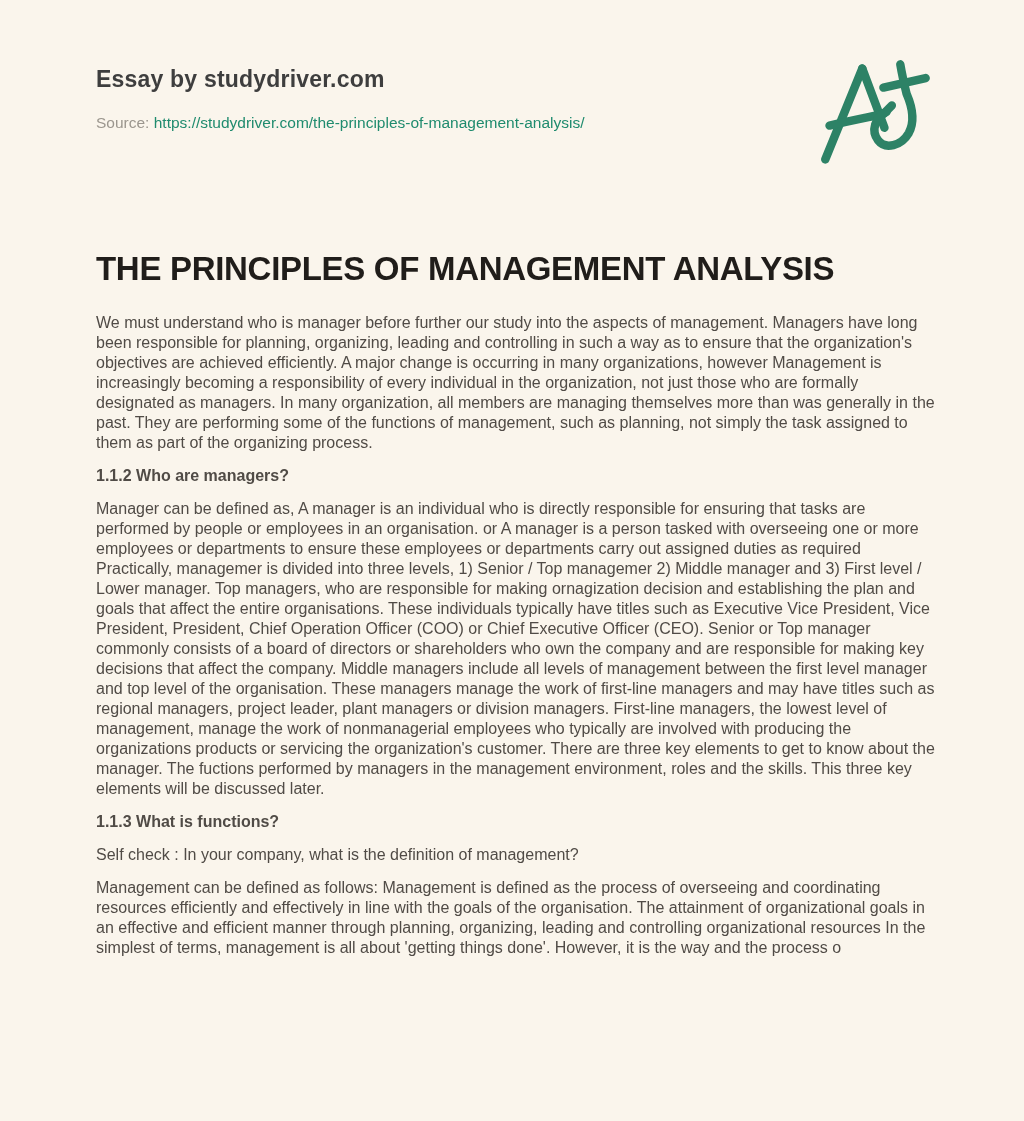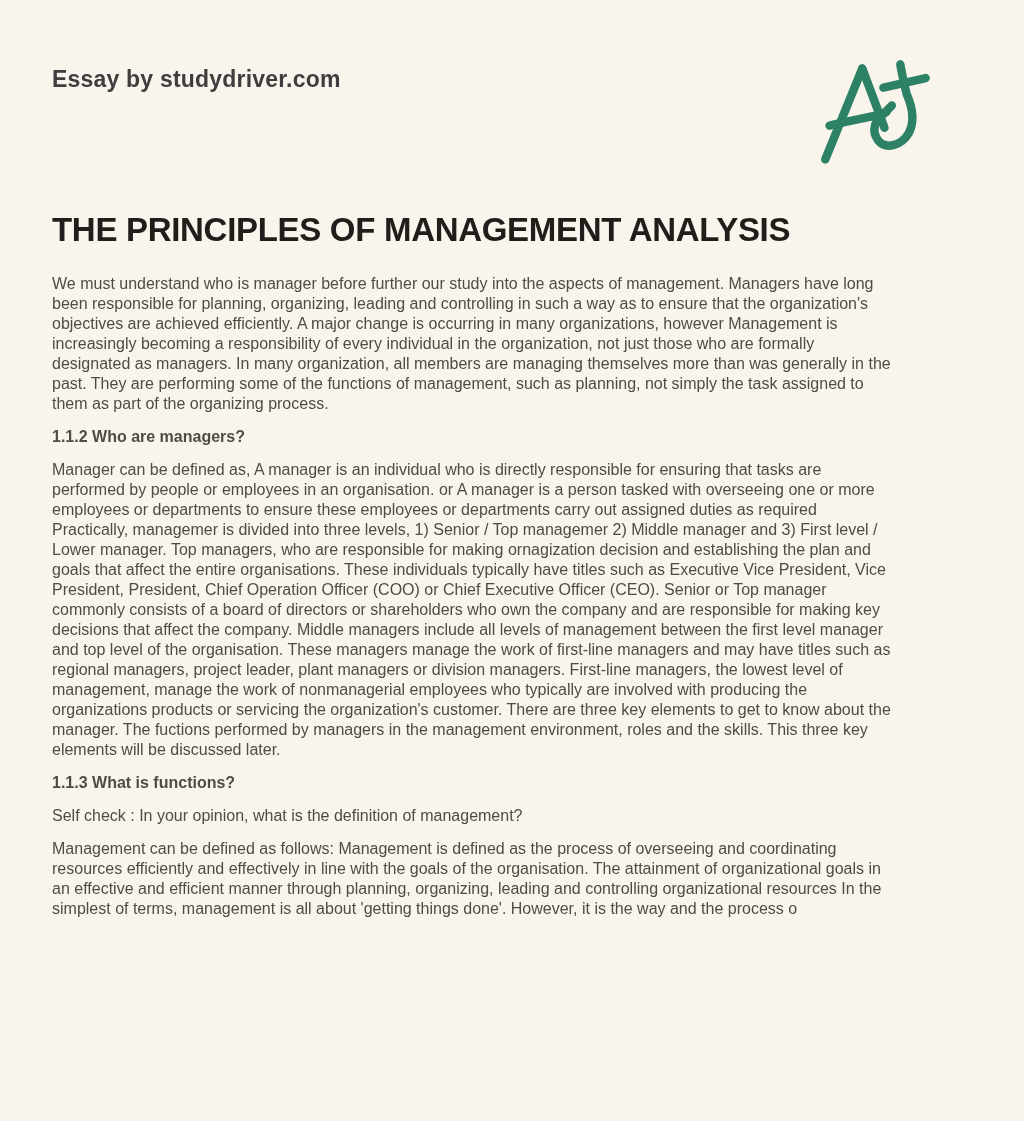--- a/index.html
+++ b/index.html
@@ -13,21 +13,21 @@
     font-family: "Liberation Sans", "DejaVu Sans", sans-serif;
     overflow: hidden;
   }
   .page {
     position: relative;
     width: 1024px;
     height: 1121px;
     overflow: hidden;
   }
   .content {
-    margin-left: 52px;
+    margin-left: 96px;
     width: 840px;
   }
   .essay-header-title {
     margin: 0;
     padding-top: 66px;
     font-size: 23px;
     font-weight: 700;
     color: #3e3e3e;
     letter-spacing: 0.2px;
   }
@@ -70,20 +70,24 @@
   }
 </style>
 </head>
 <body>
 
 <div class="page">
 
   <div class="content">
     <h1 class="essay-header-title">Essay by studydriver.com</h1>
 
+    <div class="source-line">
+      <span>Source:</span>
+      <a href="#">https://studydriver.com/the-principles-of-management-analysis/</a>
+    </div>
   </div>
 
   <div class="brand-logo">
     <svg width="112" height="118" viewBox="0 0 106 110" fill="none" xmlns="http://www.w3.org/2000/svg">
 
       <path d="M40 12 L5 98" stroke="#2d8266" stroke-width="8" stroke-linecap="round" fill="none"></path>
 
       <path d="M40 12 L61 68" stroke="#2d8266" stroke-width="8" stroke-linecap="round" fill="none"></path>
 
       <path d="M9 66 C30 61 46 58 60 55 L68 47" stroke="#2d8266" stroke-width="8" stroke-linecap="round" stroke-linejoin="round" fill="none"></path>
@@ -99,19 +103,19 @@
 
     <div class="doc-body">
       <p>We must understand who is manager before further our study into the aspects of management. Managers have long been responsible for planning, organizing, leading and controlling in such a way as to ensure that the organization's objectives are achieved efficiently. A major change is occurring in many organizations, however Management is increasingly becoming a responsibility of every individual in the organization, not just those who are formally designated as managers. In many organization, all members are managing themselves more than was generally in the past. They are performing some of the functions of management, such as planning, not simply the task assigned to them as part of the organizing process.</p>
 
       <p class="section-heading">1.1.2 Who are managers?</p>
 
       <p>Manager can be defined as, A manager is an individual who is directly responsible for ensuring that tasks are performed by people or employees in an organisation. or A manager is a person tasked with overseeing one or more employees or departments to ensure these employees or departments carry out assigned duties as required Practically, managemer is divided into three levels, 1) Senior / Top managemer 2) Middle manager and 3) First level / Lower manager. Top managers, who are responsible for making ornagization decision and establishing the plan and goals that affect the entire organisations. These individuals typically have titles such as Executive Vice President, Vice President, President, Chief Operation Officer (COO) or Chief Executive Officer (CEO). Senior or Top manager commonly consists of a board of directors or shareholders who own the company and are responsible for making key decisions that affect the company. Middle managers include all levels of management between the first level manager and top level of the organisation. These managers manage the work of first-line managers and may have titles such as regional managers, project leader, plant managers or division managers. First-line managers, the lowest level of management, manage the work of nonmanagerial employees who typically are involved with producing the organizations products or servicing the organization's customer. There are three key elements to get to know about the manager. The fuctions performed by managers in the management environment, roles and the skills. This three key elements will be discussed later.</p>
 
       <p class="section-heading">1.1.3 What is functions?</p>
 
-      <p>Self check : In your opinion, what is the definition of management?</p>
+      <p>Self check : In your company, what is the definition of management?</p>
 
       <p>Management can be defined as follows: Management is defined as the process of overseeing and coordinating resources efficiently and effectively in line with the goals of the organisation. The attainment of organizational goals in an effective and efficient manner through planning, organizing, leading and controlling organizational resources In the simplest of terms, management is all about 'getting things done'. However, it is the way and the process o</p>
     </div>
   </div>
 
 </div>
 
 </body></html>

